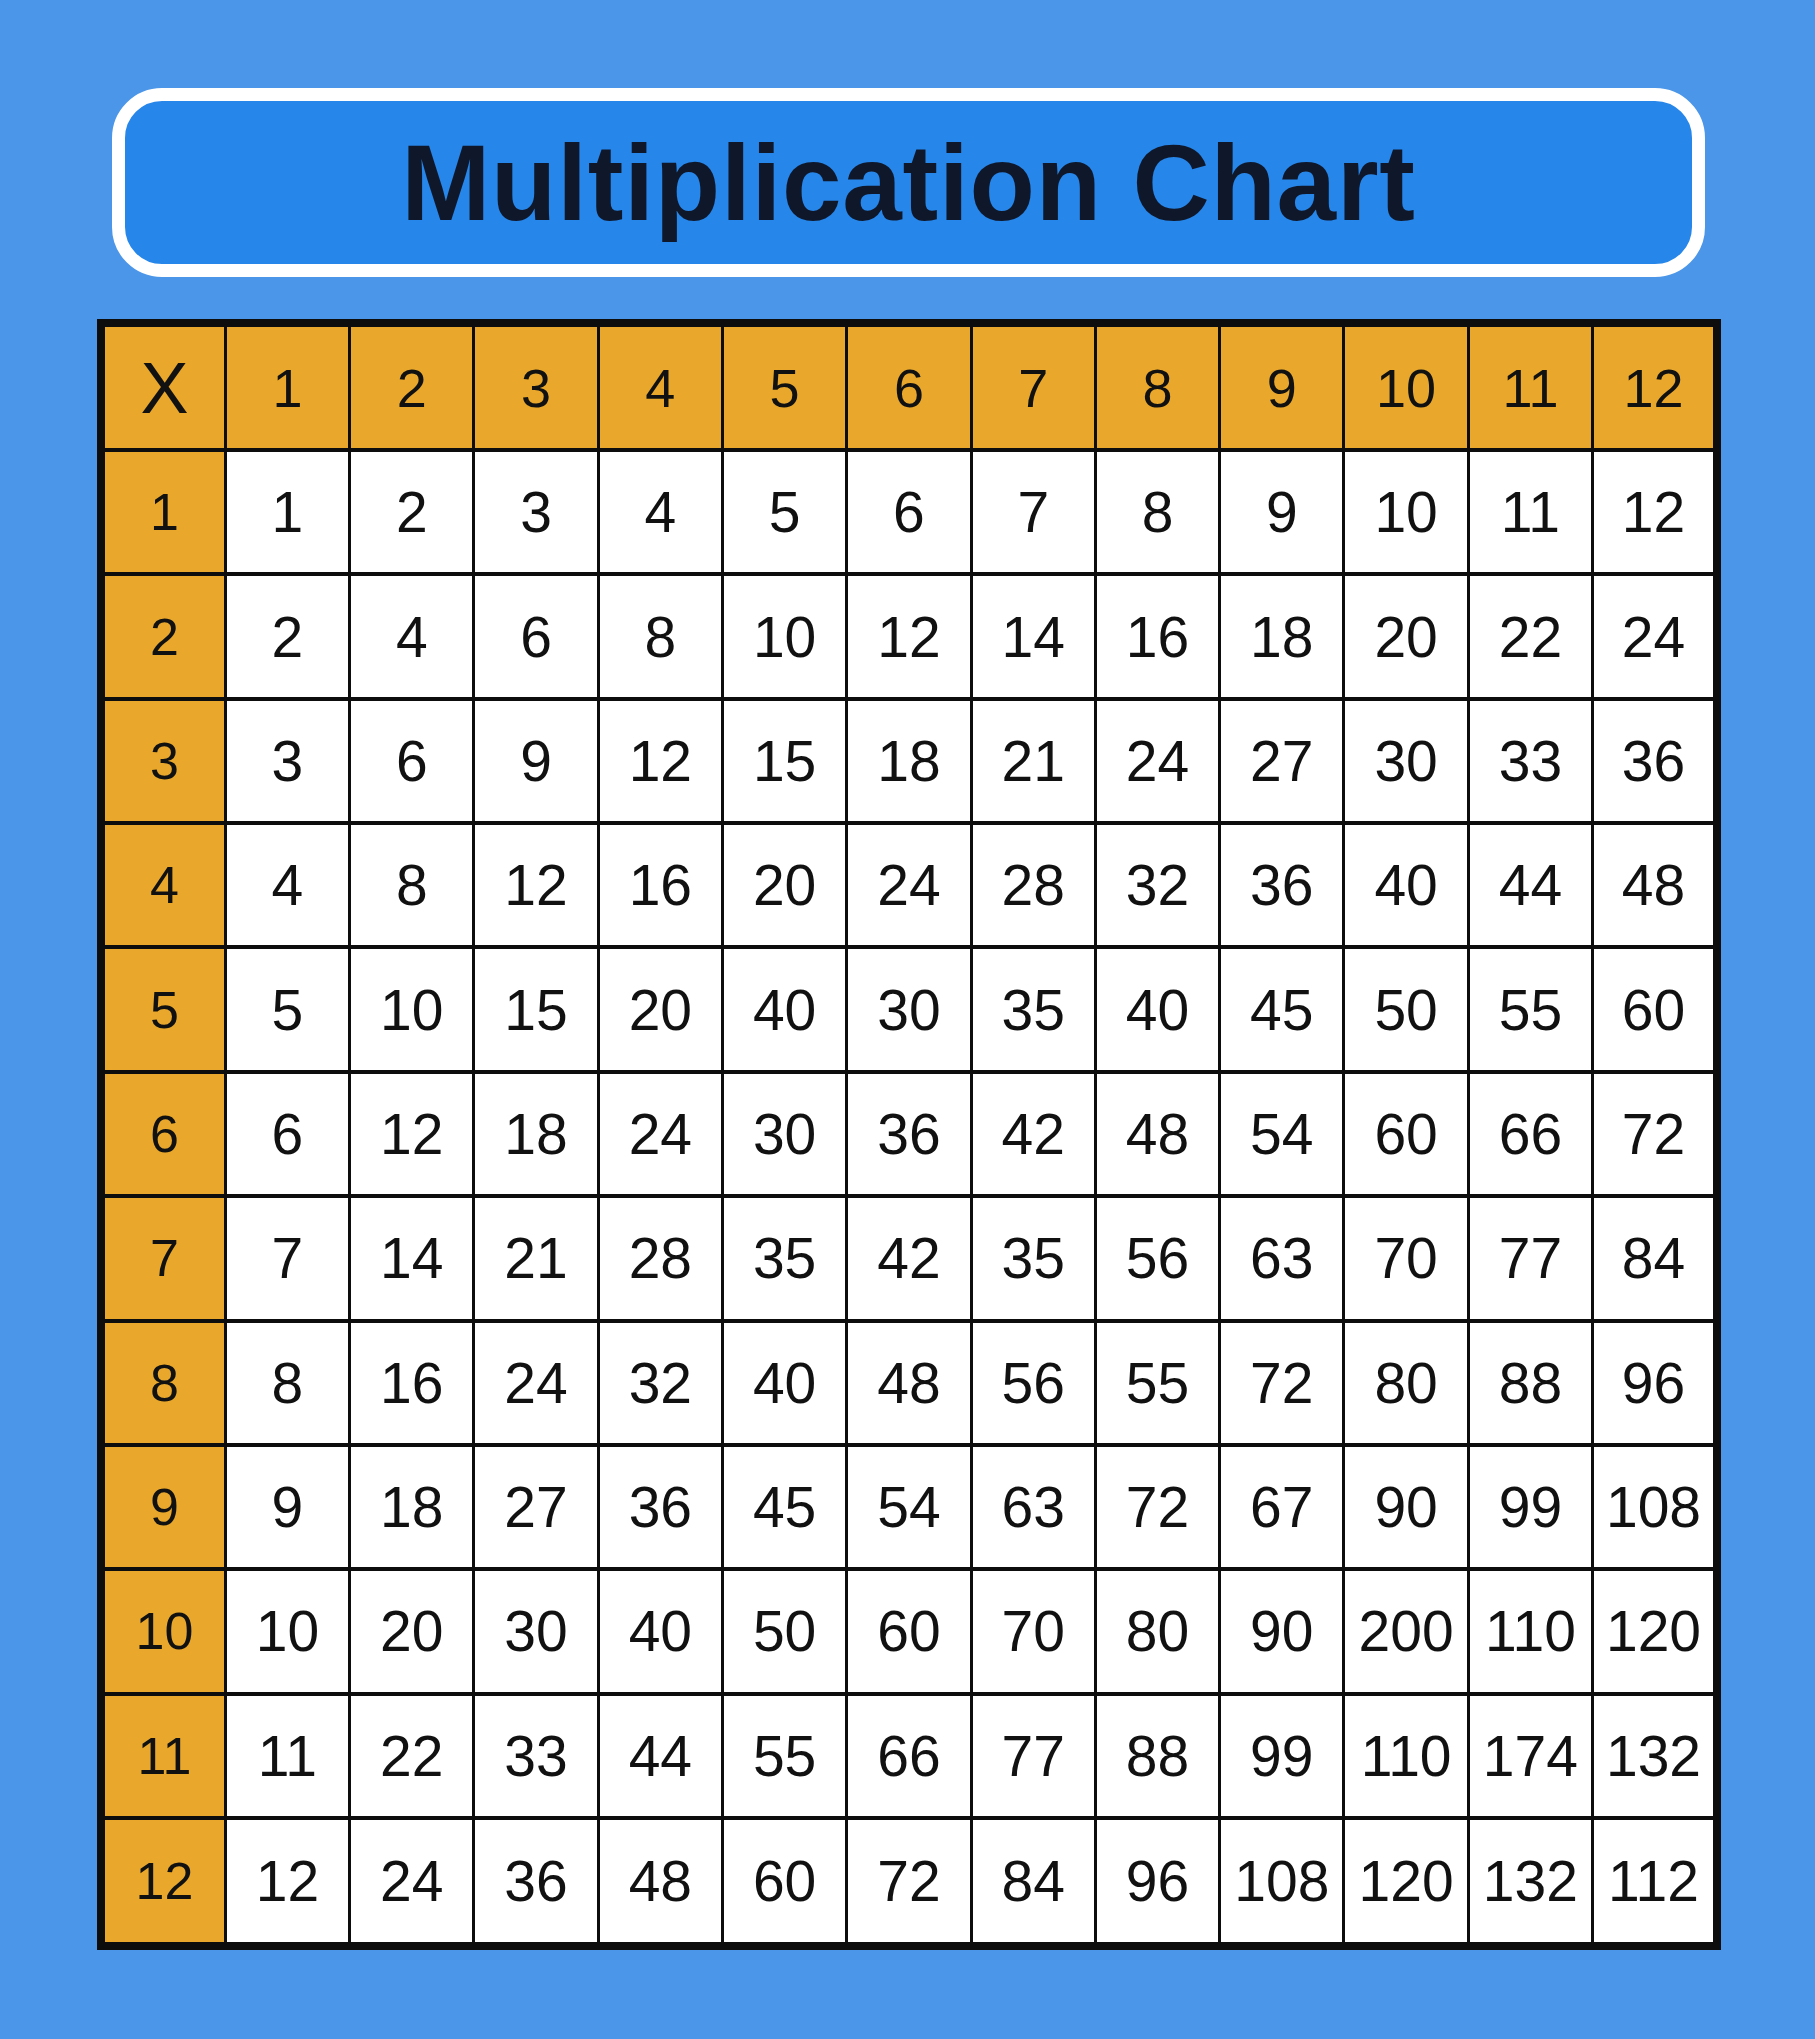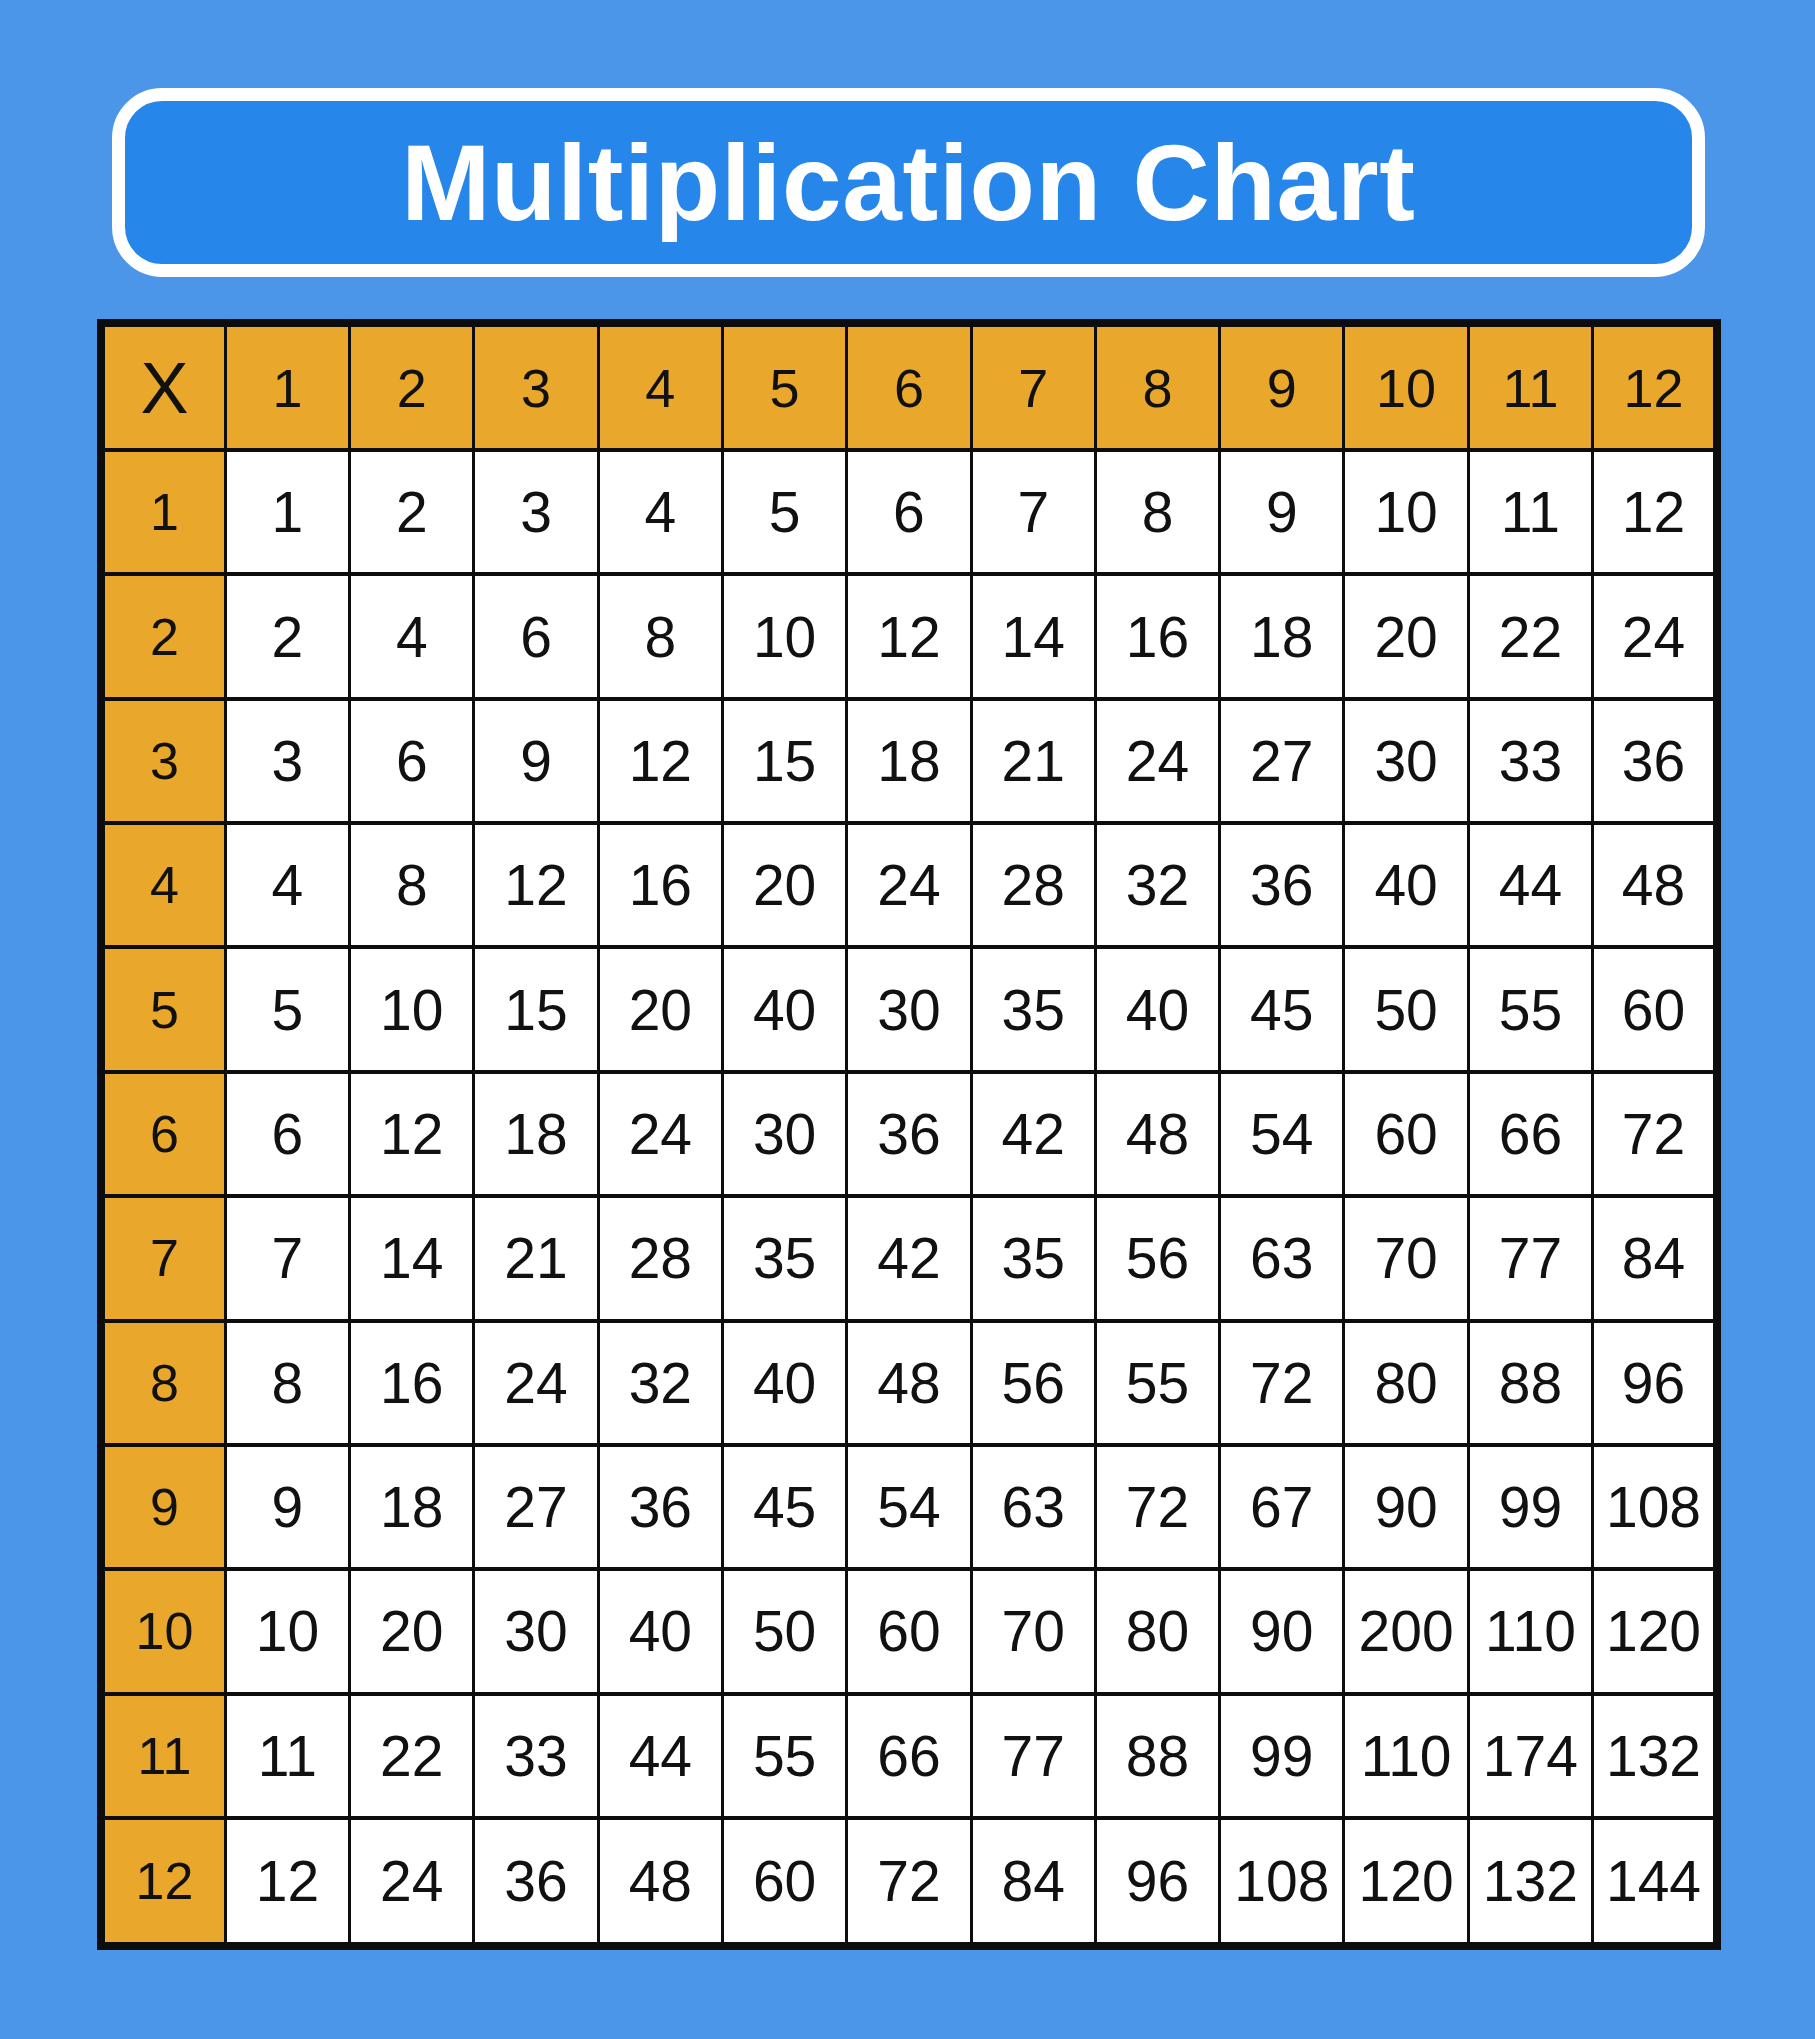--- a/index.html
+++ b/index.html
@@ -25,21 +25,21 @@
     height: 189px;
     box-sizing: border-box;
     background: #2786E9;
     border: 13px solid #FFFFFF;
     border-radius: 50px;
     display: flex;
     align-items: center;
     justify-content: center;
   }
   .title-text {
-    color: #ffffff;
+    color: #0f172a;
     font-weight: bold;
     font-size: 107px;
     letter-spacing: 0.8px;
     white-space: nowrap;
   }
   table.mult {
     position: absolute;
     left: 97px;
     top: 319px;
     width: 1624px;
@@ -284,20 +284,20 @@
           <td>24</td>
           <td>36</td>
           <td>48</td>
           <td>60</td>
           <td>72</td>
           <td>84</td>
           <td>96</td>
           <td>108</td>
           <td>120</td>
           <td>132</td>
-          <td>144</td>
+          <td>112</td>
         </tr>
       </tbody>
   </table>
 
 
 </div>
 
 
 </body></html>

